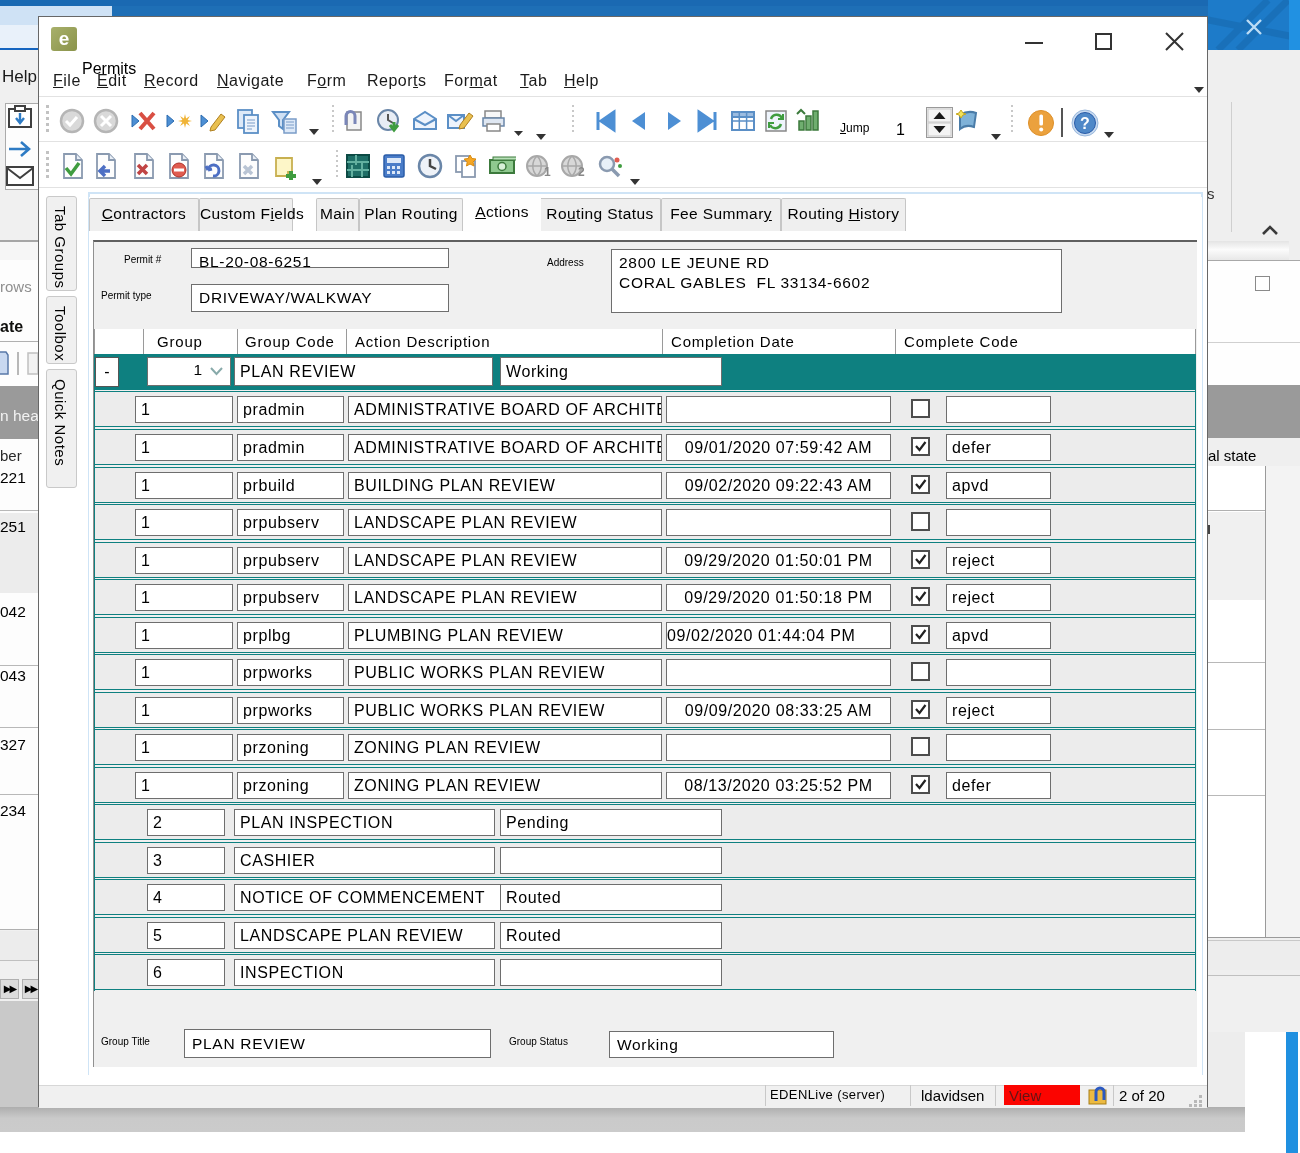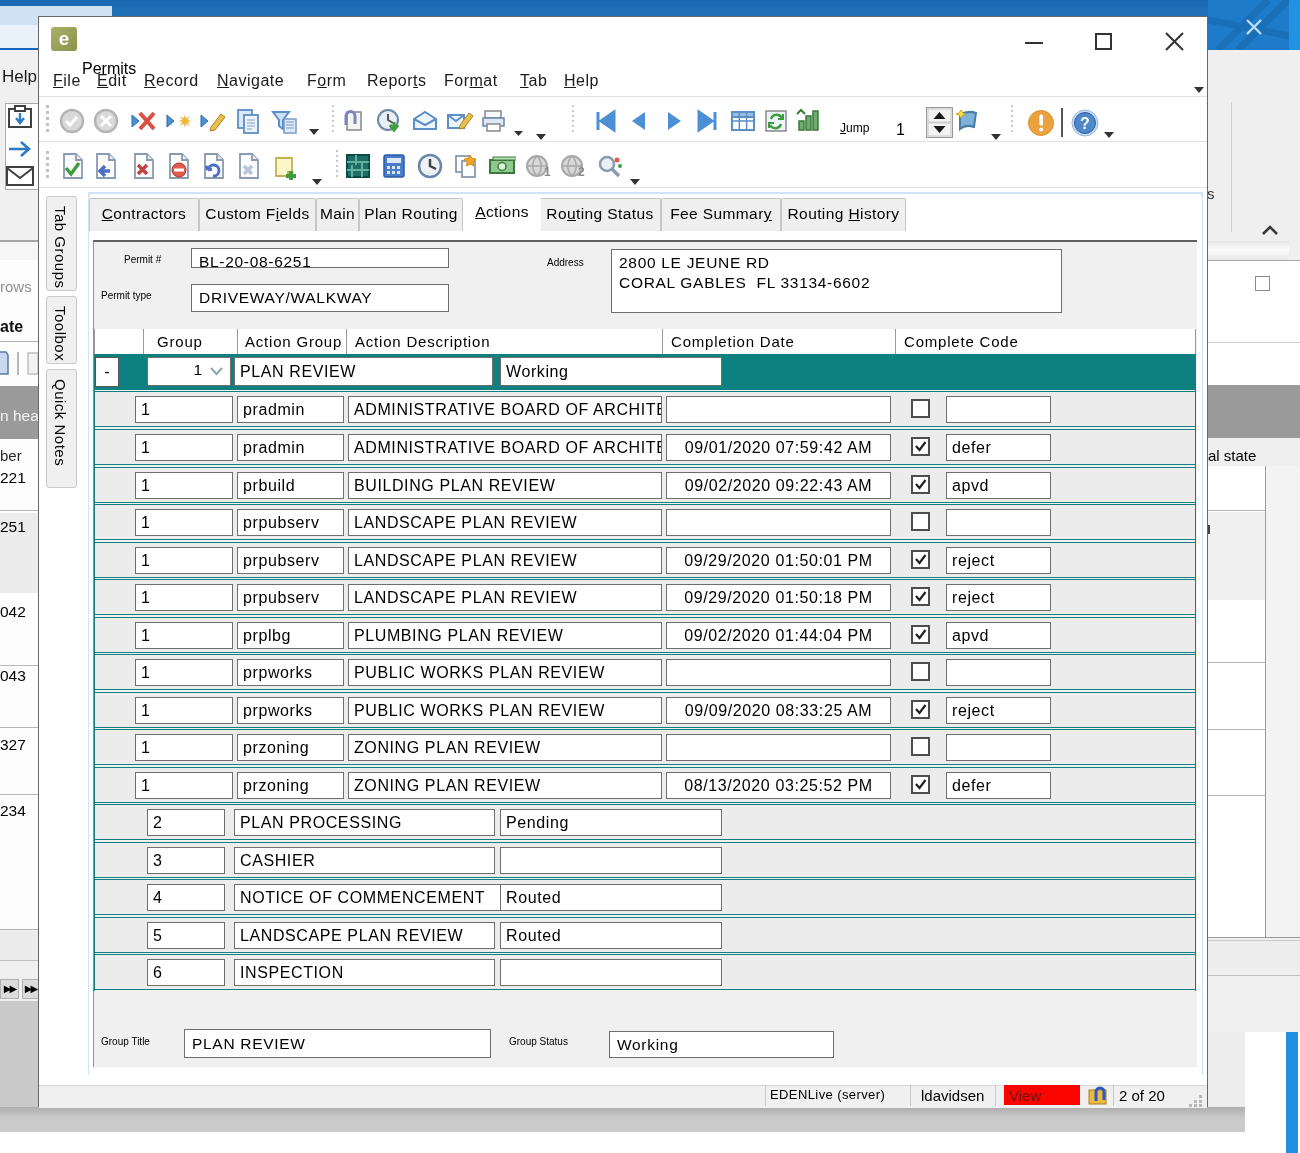--- a/index.html
+++ b/index.html
@@ -360,36 +360,36 @@
 <div class="vtab" style="top:279px;height:68px;">
       <span>Toolbox</span>
     </div>
 <div class="vtab" style="top:352px;height:119px;">
       <span>Quick Notes</span>
     </div>
 <div class="abs" style="left:49px;top:175px;width:1115px;height:883px;border:2px solid #cfe4f6;background:#fff;"></div>
 <div class="abs" id="panel" style="left:50px;top:180px;width:1113px;height:878px;background:#fff;">
 <div class="abs" style="left:4px;top:43px;width:1104px;height:827px;background:#f0f0f0;border-top:2px solid #606060;border-left:1px solid #909090;"></div>
 <div class="tab" style="left:0px;width:110px;"><u>C</u>ontractors</div>
-<div class="tab" style="left:110px;width:117px;">Custom F<u>i</u>elds</div>
+<div class="tab" style="left:110px;width:94px;">Custom F<u>i</u>elds</div>
 <div class="tab" style="left:227px;width:43px;">Main</div>
 <div class="tab" style="left:270px;width:104px;">Plan Routing</div>
 <div class="tab" style="left:450px;width:122px;">Ro<u>u</u>ting Status</div>
 <div class="tab" style="left:572px;width:120px;">Fee Summar<u>y</u></div>
 <div class="tab" style="left:692px;width:125px;">Routing <u>H</u>istory</div>
 <div class="tab" style="left:374px;top:-2px;width:78px;height:37px;background:#fefefe;line-height:33px;z-index:2;border:none;"><u>A</u>ctions</div>
 <div class="lbl" style="left:35px;top:57px;">Permit #</div>
 <div class="input" style="left:102px;top:51px;width:258px;height:20px;line-height:26px;padding-left:7px;text-decoration:underline;">BL-20-08-6251</div>
 <div class="lbl" style="left:12px;top:93px;">Permit type</div>
 <div class="input" style="left:102px;top:87px;width:258px;height:28px;line-height:26px;padding-left:7px;">DRIVEWAY/WALKWAY</div>
 <div class="lbl" style="left:458px;top:60px;">Address</div>
 <div class="input" style="left:522px;top:52px;width:451px;height:64px;line-height:20px;padding:3px 0 0 7px;">2800 LE JEUNE RD<br>CORAL GABLES&nbsp; FL 33134-6602</div>
 <div class="abs" style="left:5px;top:132px;width:1102px;height:25px;background:#fff;"></div>
 <div class="lbl" style="left:68px;top:136px;font-size:15px;letter-spacing:0.8px;">Group</div>
-<div class="lbl" style="left:156px;top:136px;font-size:15px;letter-spacing:0.8px;">Action Group</div>
+<div class="lbl" style="left:156px;top:136px;font-size:15px;letter-spacing:0.8px;">Group Code</div>
 <div class="lbl" style="left:266px;top:136px;font-size:15px;letter-spacing:0.8px;">Action Description</div>
 <div class="lbl" style="left:582px;top:136px;font-size:15px;letter-spacing:0.8px;">Completion Date</div>
 <div class="lbl" style="left:815px;top:136px;font-size:15px;letter-spacing:0.8px;">Complete Code</div>
 <div class="gline" style="left:54px;top:132px;width:1px;height:25px;"></div>
 <div class="gline" style="left:148px;top:132px;width:1px;height:25px;"></div>
 <div class="gline" style="left:257px;top:132px;width:1px;height:25px;"></div>
 <div class="gline" style="left:573px;top:132px;width:1px;height:25px;"></div>
 <div class="gline" style="left:806px;top:132px;width:1px;height:25px;"></div>
 <div class="gline" style="left:5px;top:132px;width:1px;height:25px;"></div>
 <div class="gline" style="left:1106px;top:132px;width:1px;height:25px;"></div>
@@ -465,21 +465,21 @@
           <svg width="15" height="15" style="position:absolute;left:0;top:0;">
             <path d="M3 7 l3.5 4 6-8" stroke="#222" stroke-width="2.2" fill="none"></path>
           </svg>
         </div>
 <div class="box" style="left:852px;width:105px;">reject</div>
 </div>
 <div class="row" style="top:420px;">
 <div class="box" style="left:41px;width:98px;">1</div>
 <div class="box" style="left:143px;width:107px;">prplbg</div>
 <div class="box" style="left:254px;width:314px;">PLUMBING PLAN REVIEW</div>
-<div class="box" style="left:572px;width:225px;text-align:center;padding-left:0;">09/02/2020 01:44:04 PM</div>
+<div class="box" style="left:572px;width:225px;padding-left:0;">09/02/2020 01:44:04 PM</div>
 <div class="abs" style="left:817px;top:7px;width:19px;height:19px;background:#fff;border:2px solid #4d4d4d;">
           <svg width="15" height="15" style="position:absolute;left:0;top:0;">
             <path d="M3 7 l3.5 4 6-8" stroke="#222" stroke-width="2.2" fill="none"></path>
           </svg>
         </div>
 <div class="box" style="left:852px;width:105px;">apvd</div>
 </div>
 <div class="row" style="top:457px;">
 <div class="box" style="left:41px;width:98px;">1</div>
 <div class="box" style="left:143px;width:107px;">prpworks</div>
@@ -515,21 +515,21 @@
 <div class="box" style="left:572px;width:225px;text-align:center;padding-left:0;">08/13/2020 03:25:52 PM</div>
 <div class="abs" style="left:817px;top:7px;width:19px;height:19px;background:#fff;border:2px solid #4d4d4d;">
           <svg width="15" height="15" style="position:absolute;left:0;top:0;">
             <path d="M3 7 l3.5 4 6-8" stroke="#222" stroke-width="2.2" fill="none"></path>
           </svg>
         </div>
 <div class="box" style="left:852px;width:105px;">defer</div>
 </div>
 <div class="row" style="top:607px;">
 <div class="box" style="left:53px;width:78px;">2</div>
-<div class="box" style="left:140px;width:261px;">PLAN PROCESSING</div>
+<div class="box" style="left:140px;width:261px;">PLAN INSPECTION</div>
 <div class="box" style="left:406px;width:222px;">Pending</div>
 </div>
 <div class="row" style="top:645px;">
 <div class="box" style="left:53px;width:78px;">3</div>
 <div class="box" style="left:140px;width:261px;">CASHIER</div>
 <div class="box" style="left:406px;width:222px;"></div>
 </div>
 <div class="row" style="top:682px;">
 <div class="box" style="left:53px;width:78px;">4</div>
 <div class="box" style="left:140px;width:290px;">NOTICE OF COMMENCEMENT</div>

